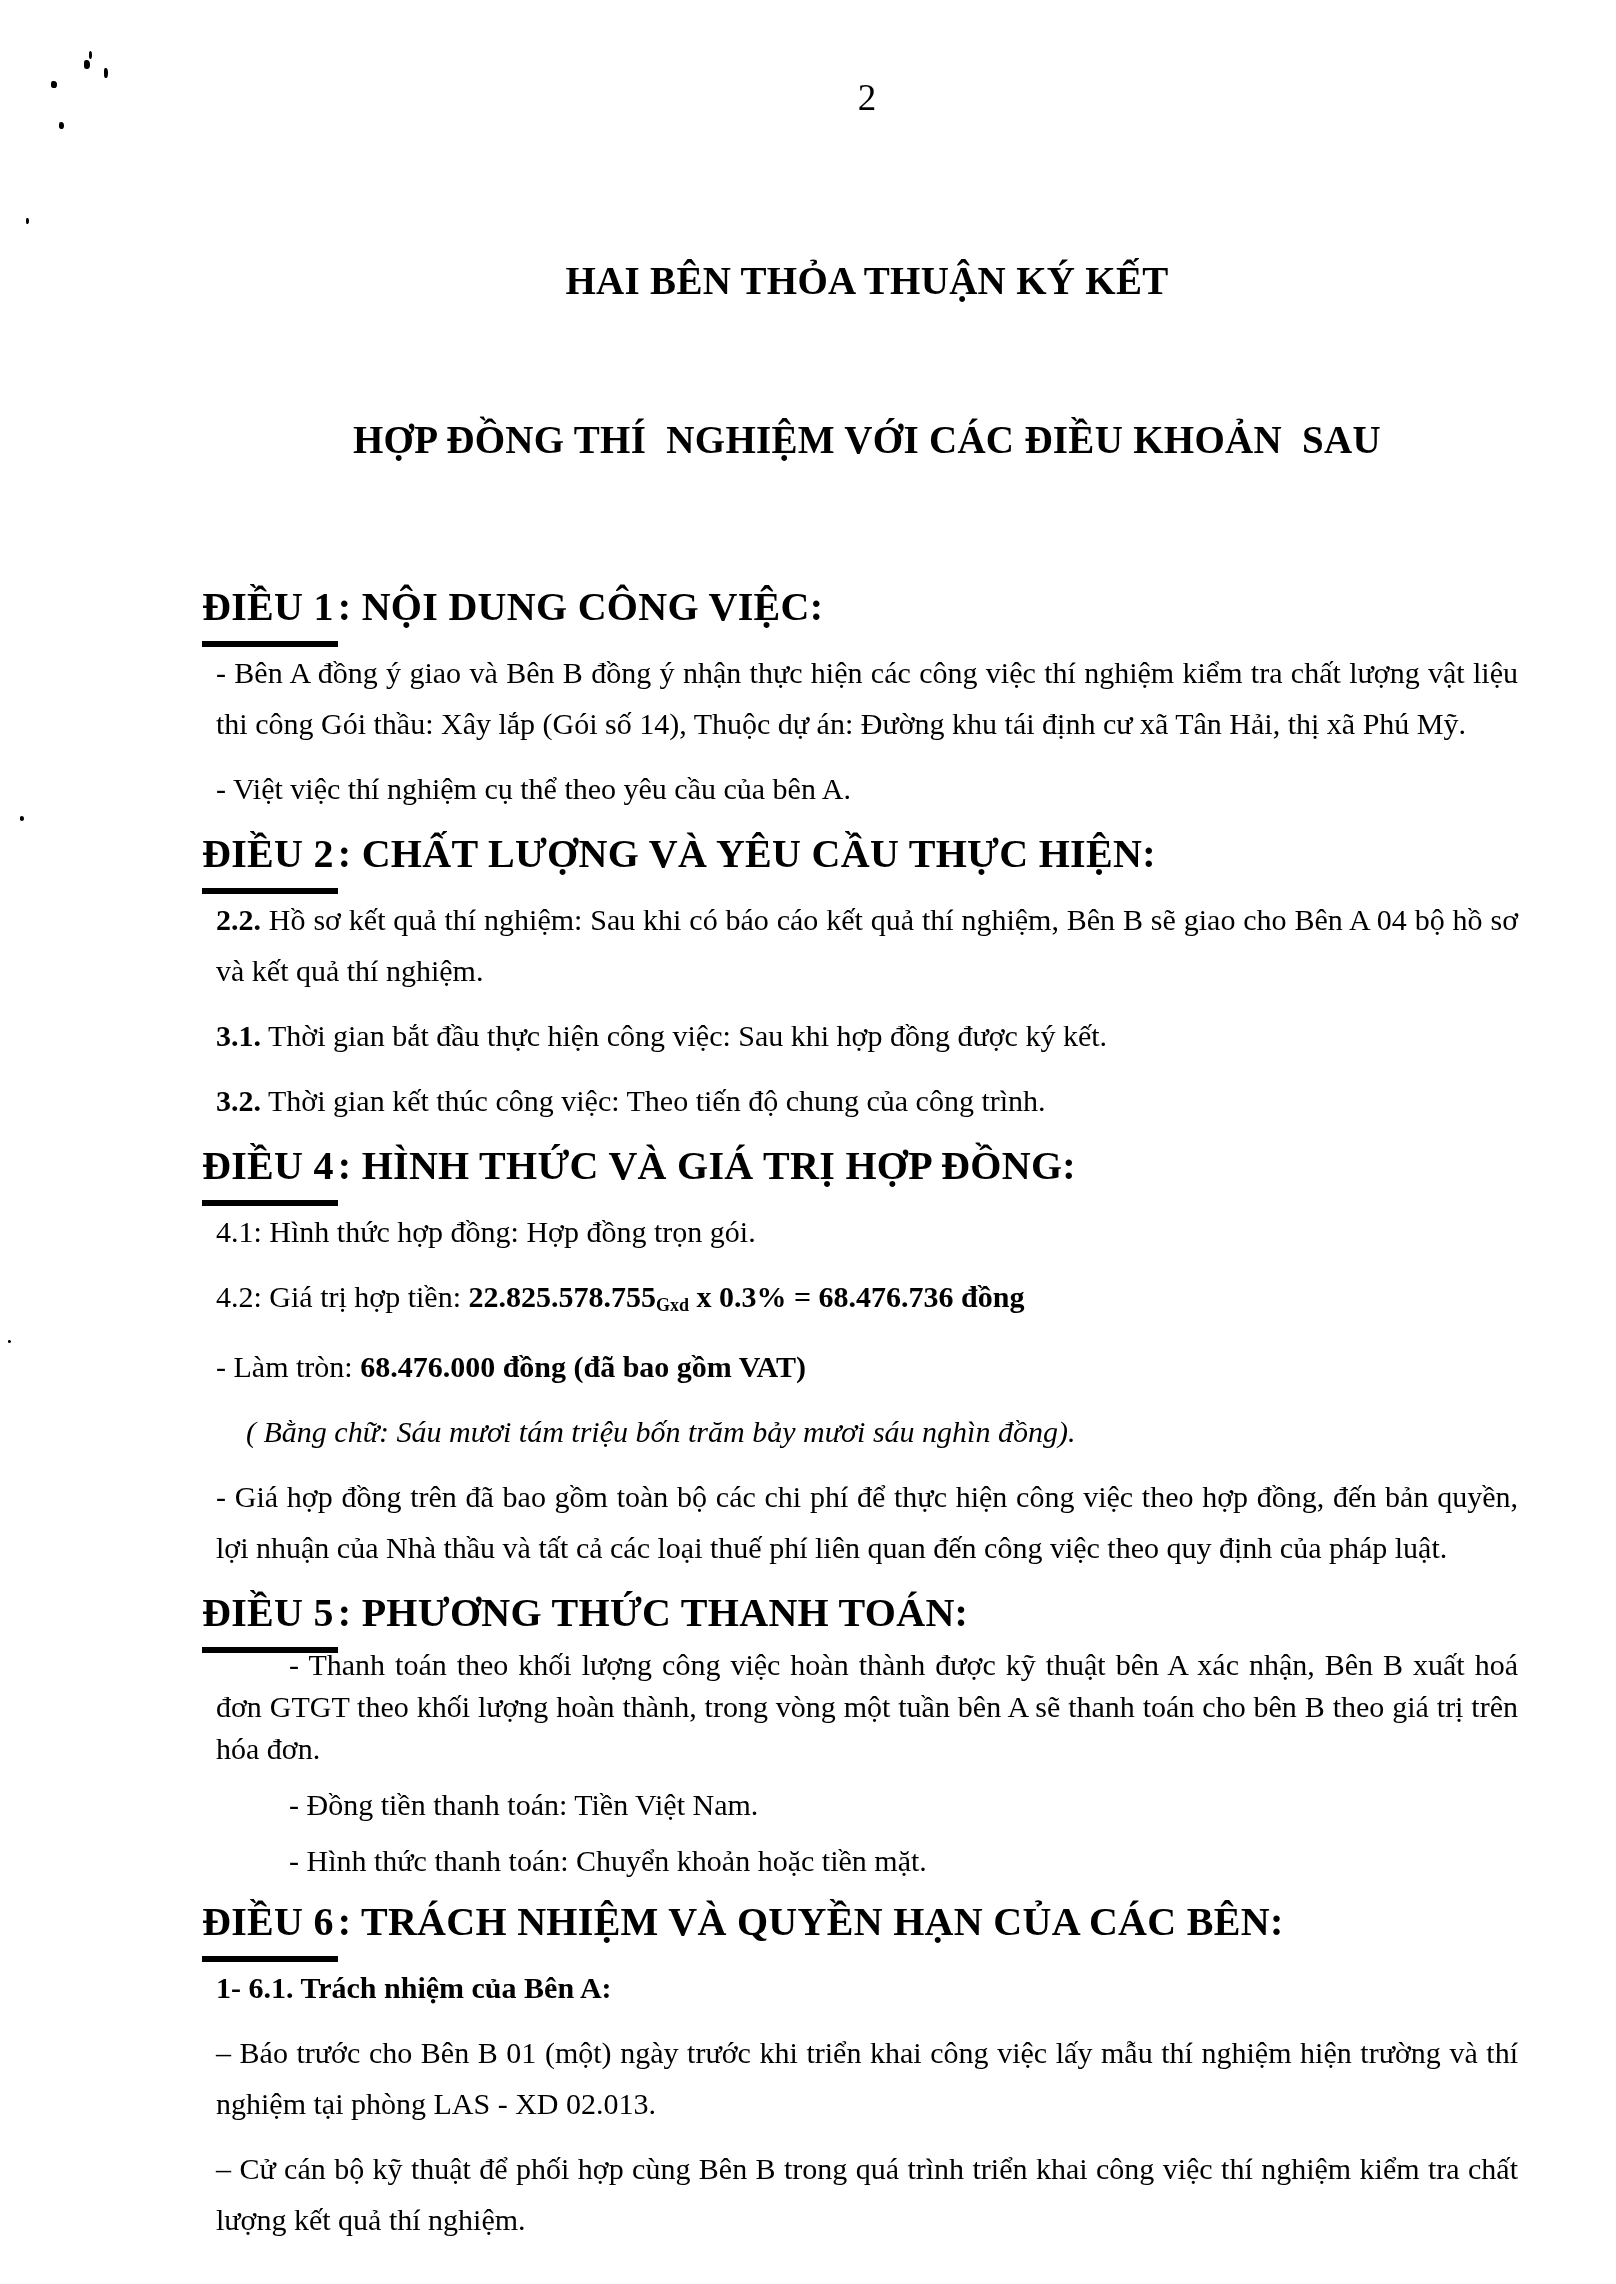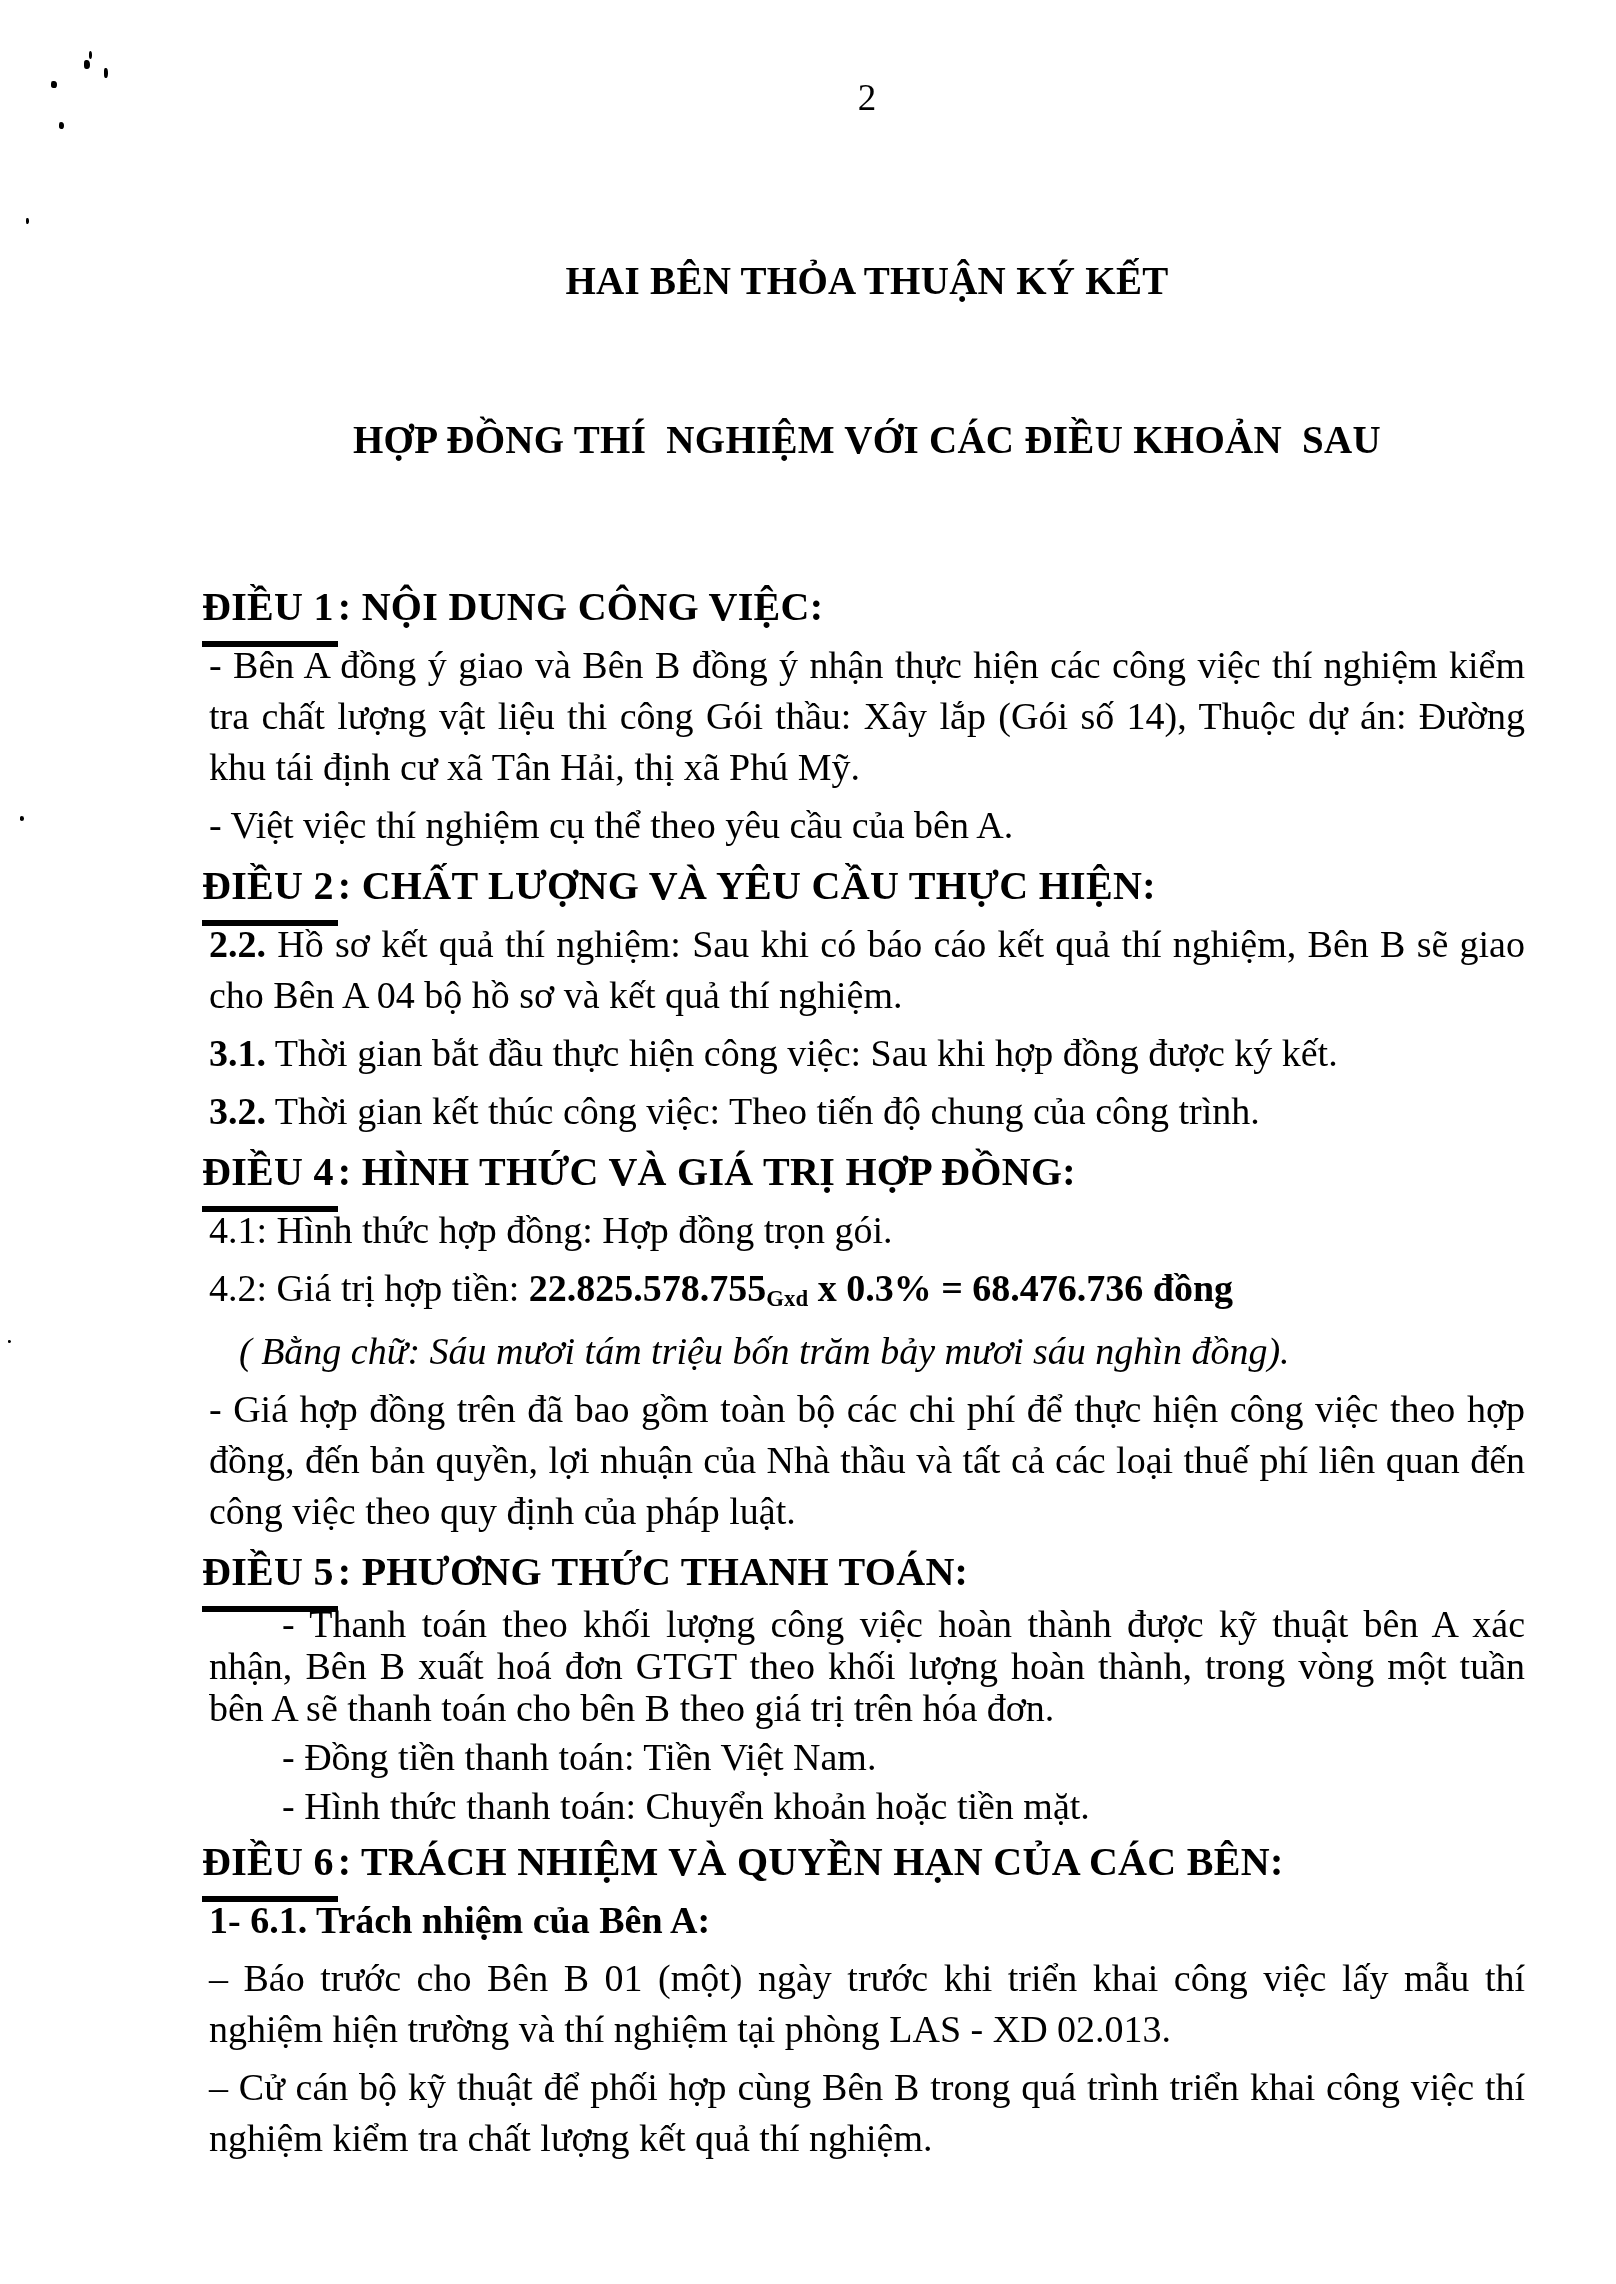--- a/index.html
+++ b/index.html
@@ -42,22 +42,22 @@
     line-height: 52px;
     margin: 9px 0 3.9px 0;
     letter-spacing: 0.3px;
   }
   .h .u {
     border-bottom: 6.5px solid #000000;
     padding-bottom: 12px;
     padding-right: 3.9px;
   }
   p {
-    margin: 7px;
-    font-size: 38px;
+    margin: 14px;
+    font-size: 30px;
     line-height: 51px;
   }
   .j { text-align: justify; }
   .single { line-height: 42px; }
   .gap-sm { margin-top: 5.2px; }
   .ind { text-indent: 73px; }
   .ind-sm { text-indent: 30px; }
   .b { font-weight: bold; }
   .i { font-style: italic; }
   .sub-gxd {
@@ -101,20 +101,21 @@
 
     <div class="h"><span class="u">ĐIỀU 2</span><span>: CHẤT LƯỢNG VÀ YÊU CẦU THỰC HIỆN:</span></div>
     <p class="j"><span class="b">2.2.</span><span> Hồ sơ kết quả thí nghiệm: Sau khi có báo cáo kết quả thí nghiệm, Bên B sẽ giao cho Bên A 04 bộ hồ sơ và kết quả thí nghiệm.</span></p>
 
     <p><span class="b">3.1.</span><span> Thời gian bắt đầu thực hiện công việc: Sau khi hợp đồng được ký kết.</span></p>
     <p><span class="b">3.2.</span><span> Thời gian kết thúc công việc: Theo tiến độ chung của công trình.</span></p>
 
     <div class="h"><span class="u">ĐIỀU 4</span><span>: HÌNH THỨC VÀ GIÁ TRỊ HỢP ĐỒNG:</span></div>
     <p>4.1: Hình thức hợp đồng: Hợp đồng trọn gói.</p>
     <p><span>4.2: Giá trị hợp tiền: </span><span class="b">22.825.578.755</span><span class="sub-gxd">Gxd</span><span class="b"> x 0.3% = 68.476.736 đồng</span></p>
+    <p><span>- Làm tròn: </span><span class="b">68.476.000 đồng (đã bao gồm VAT)</span></p>
     <p class="i ind-sm">( Bằng chữ: Sáu mươi tám triệu bốn trăm bảy mươi sáu nghìn đồng).</p>
     <p class="j">- Giá hợp đồng trên đã bao gồm toàn bộ các chi phí để thực hiện công việc theo hợp đồng, đến bản quyền, lợi nhuận của Nhà thầu và tất cả các loại thuế phí liên quan đến công việc theo quy định của pháp luật.</p>
 
     <div class="h"><span class="u">ĐIỀU 5</span><span>: PHƯƠNG THỨC THANH TOÁN:</span></div>
     <p class="j single ind gap-sm">- Thanh toán theo khối lượng công việc hoàn thành được kỹ thuật bên A xác nhận, Bên B xuất hoá đơn GTGT theo khối lượng hoàn thành, trong vòng một tuần bên A sẽ thanh toán cho bên B theo giá trị trên hóa đơn.</p>
     <p class="single ind gap-sm">- Đồng tiền thanh toán: Tiền Việt Nam.</p>
     <p class="single ind gap-sm">- Hình thức thanh toán: Chuyển khoản hoặc tiền mặt.</p>
 
     <div class="h"><span class="u">ĐIỀU 6</span><span>: TRÁCH NHIỆM VÀ QUYỀN HẠN CỦA CÁC BÊN:</span></div>
     <p class="b">1- 6.1. Trách nhiệm của Bên A:</p>

